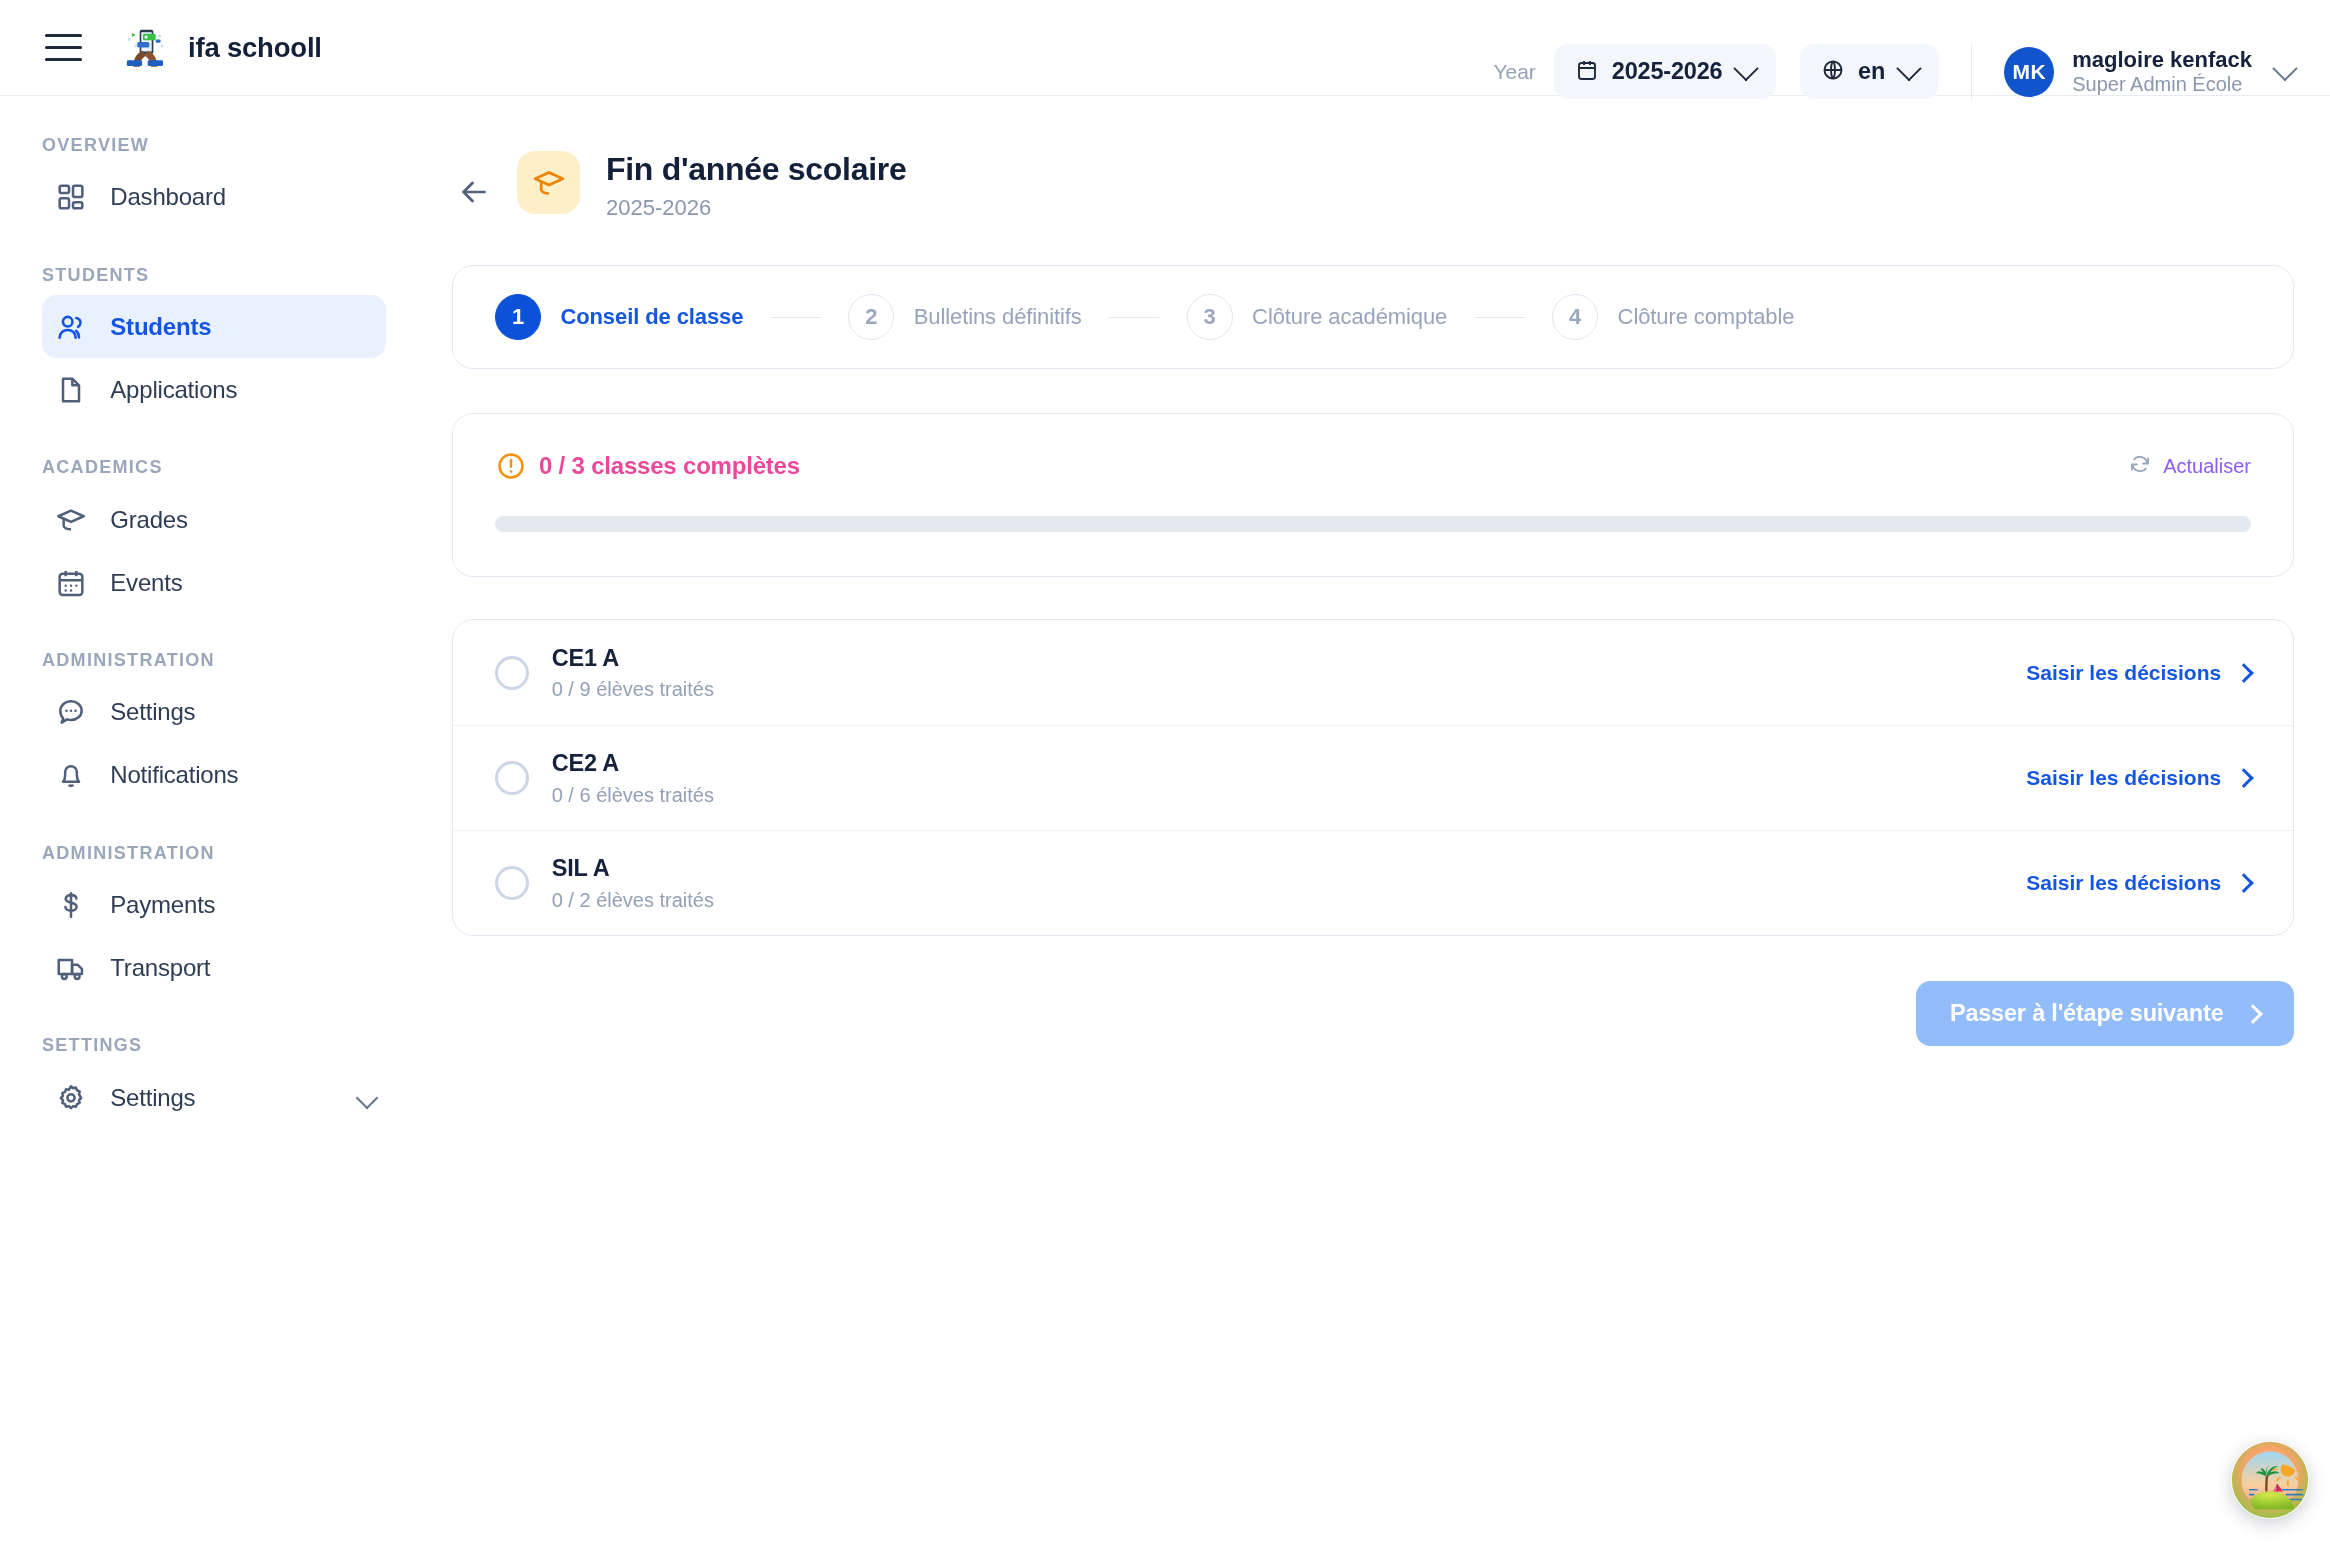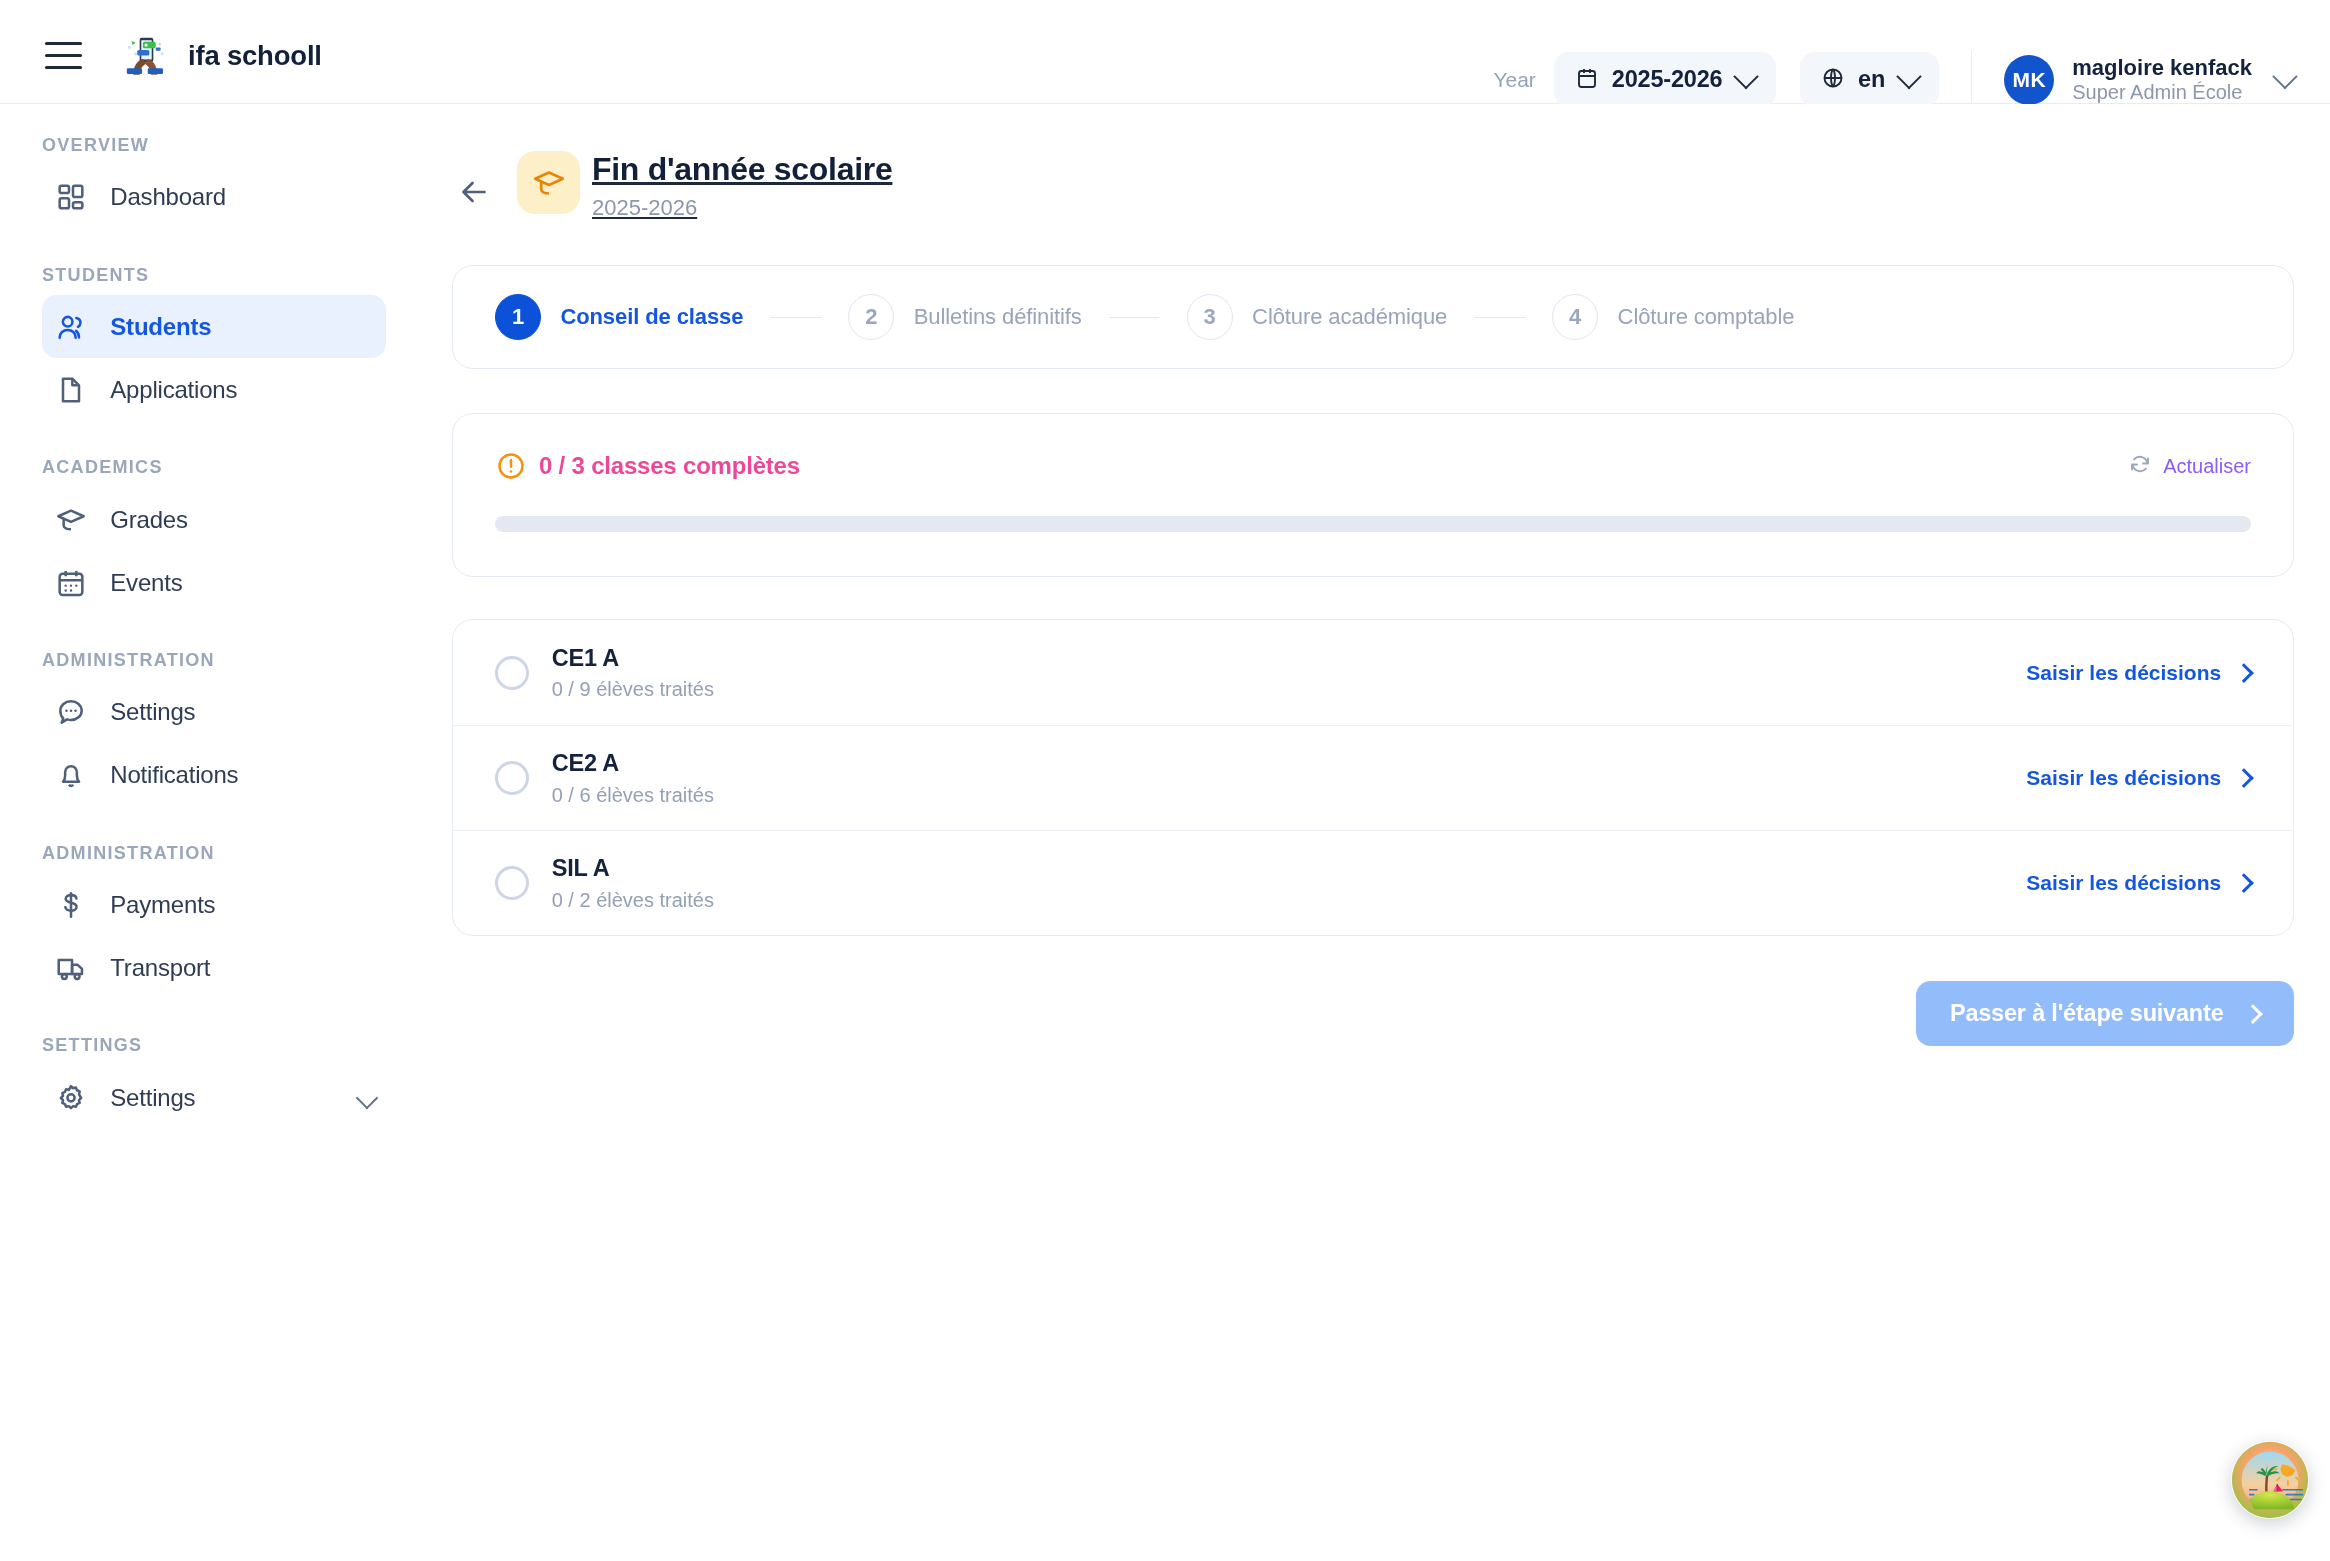--- a/index.html
+++ b/index.html
@@ -6,21 +6,21 @@
   html, body {
     width: 2330px; height: 1562px;
     font-family: "Liberation Sans", sans-serif;
     background: #ffffff;
     color: #1e293b;
     overflow: hidden;
   }
 
   
   .topbar {
-    position: absolute; top: 8px; left: 0;
+    position: absolute; top: 0; left: 0;
     width: 2330px; height: 96px;
     background: #ffffff;
     border-bottom: 0.8px solid #e8ecf2;
     display: flex; align-items: center;
   }
   .hamburger {
     margin-left: 45px;
     width: 37px; height: 27.5px;
     display: flex; flex-direction: column; justify-content: space-between;
     cursor: pointer;
@@ -107,21 +107,21 @@
   }
   .page-head { display: flex; align-items: flex-start; padding: 47px 0 0 39px; }
   .back-arrow {
     width: 44px; height: 44px; margin-top: 19.4px; cursor: pointer;
     display: flex; align-items: center; justify-content: center;
   }
   .head-icon {
     width: 63px; height: 63px; border-radius: 18px; background: #fdf0c9;
     display: flex; align-items: center; justify-content: center; margin-left: 21px;
   }
-  .head-text { margin-left: 12px; text-decoration: underline; }
+  .head-text { margin-left: 26px; }
   .head-title { font-size: 32px; font-weight: bold; color: #13203a; letter-spacing: -0.3px; }
   .head-sub { font-size: 22px; color: #8b97ad; margin-top: 7.3px; }
 
   .card {
     margin: 0 36px 0 39px;
     background: #ffffff; border: 0.8px solid #e4eaf3; border-radius: 21px;
   }
   .card.stepper { margin-top: 44px; height: 104px; display: flex; align-items: center; padding: 0 42px; }
   .step { display: flex; align-items: center; }
   .step-num {

